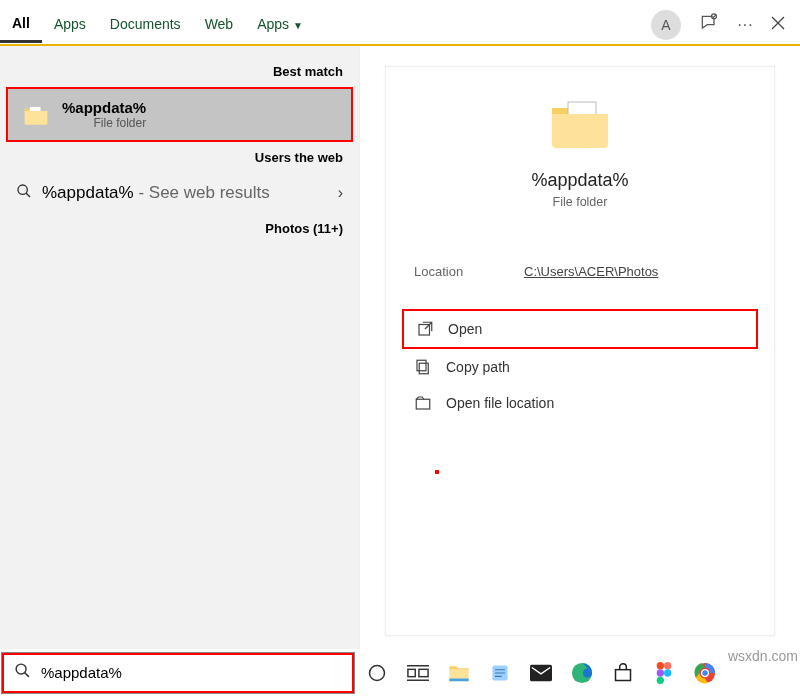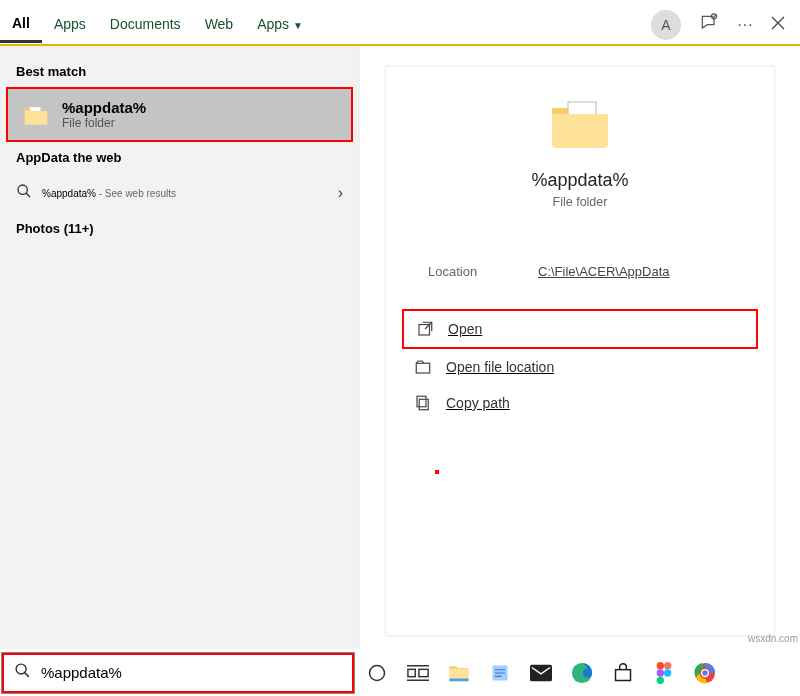--- a/index.html
+++ b/index.html
@@ -9,59 +9,59 @@
   .tabs { display: flex; align-items: center; height: 46px; border-bottom: 2px solid #eab308; }
   .tab { font-size: 14px; color: #14532d; padding: 13px 12px 9px; cursor: default; }
   .tab.active { color: #000; font-weight: 600; border-bottom: 3px solid #333; }
   .tab .chev { font-size: 10px; margin-left: 4px; }
   .header-icons { position: absolute; right: 15px; top: 10px; display: flex; align-items: center; gap: 18px; }
   .avatar { width: 30px; height: 30px; border-radius: 50%; background: #ddd; display: flex; align-items: center; justify-content: center; font-size: 14px; color: #555; }
   .feedback-icon, .more-icon, .close-icon { color: #555; font-size: 16px; }
 
   
   .main { display: flex; height: calc(696px - 46px - 47px); }
-  .left { width: 360px; background: #f2f2f2; border-right: 1px solid #eee; padding-top: 10px; }
+  .left { width: 360px; background: #f2f2f2; border-right: 1px solid #eee; padding-top: 10px; text-align: right; }
   .right { flex: 1; padding: 20px 25px 0 25px; }
 
   .section-label { font-size: 13px; font-weight: 600; padding: 8px 16px; color: #000; }
   .result { display: flex; align-items: center; padding: 10px 14px; }
   .result.selected { background: #c4c4c4; border: 2px solid red; margin: 0 6px; }
   .folder-icon-sm { width: 28px; height: 28px; display: flex; align-items: center; justify-content: center; }
   .result-text { margin-left: 12px; }
   .result-title { font-size: 15px; font-weight: 600; color: #000; }
   .result-sub { font-size: 12px; color: #555; }
 
   .web-row { display: flex; align-items: center; padding: 10px 16px; justify-content: space-between; cursor: default; }
   .web-left { display: flex; align-items: center; gap: 10px; }
-  .web-text { font-size: 10px; }
+  .web-text { font-size: 17px; }
   .web-text .suf { color: #666; }
   .chev-right { color: #444; font-size: 16px; }
 
   
   .preview { background: #fff; border: 1px solid #eee; box-shadow: 0 0 3px rgba(0,0,0,0.05); height: 570px; padding-top: 25px; }
   .preview-icon { display: flex; justify-content: center; margin-bottom: 14px; }
   .preview-title { text-align: center; font-size: 18px; color: #222; }
   .preview-sub { text-align: center; font-size: 12.5px; color: #666; margin-top: 4px; }
   .location-row { display: flex; gap: 30px; font-size: 13px; margin: 55px 28px 0; }
-  .loc-label { color: #666; width: 80px; margin-left: 14px; }
+  .loc-label { color: #666; width: 80px; }
   .loc-path { color: #444; text-decoration: underline; }
-  .actions { margin: 30px 16px 0; text-decoration: underline; }
+  .actions { margin: 30px 16px 0; }
   .action { display: flex; align-items: center; gap: 14px; font-size: 14px; padding: 9px 12px; color: #333; }
   .action.hl { border: 2px solid red; }
   .action svg, .action .glyph { width: 18px; height: 18px; display: inline-flex; align-items: center; justify-content: center; color: #444; }
   .red-dot { position: absolute; width: 4px; height: 4px; background: red; left: 435px; top: 470px; }
 
   
   .taskbar { position: absolute; bottom: 0; left: 0; right: 0; height: 47px; background: #fff; display: flex; align-items: center; }
   .searchbox-wrap { width: 352px; height: 40px; border: 2px solid red; outline: 1px solid #888; margin: 0 2px; display: flex; align-items: center; padding: 0 10px; gap: 10px; background: #fff; }
   .searchbox-wrap input { border: none; outline: none; font-size: 15px; flex: 1; background: transparent; }
   .tray { display: flex; align-items: center; gap: 19px; margin-left: 10px; }
   .tray-icon { width: 22px; height: 22px; display: flex; align-items: center; justify-content: center; }
 
-  .watermark { position: absolute; right: 2px; bottom: 52px; font-size: 10px; color: #999; }
+  .watermark { position: absolute; right: 2px; bottom: 32px; font-size: 14px; color: #999; }
 
   
   .fld-body { fill: #ffe29a; }
   .fld-tab  { fill: #f7cf62; }
   .fld-paper{ fill: #fff; stroke:#bbb; stroke-width:0.5; }
 </style>
 </head>
 <body>
 
 <div class="tabs">
@@ -101,21 +101,21 @@
             <rect class="fld-paper" x="8" y="6" width="14" height="18"></rect>
             <path class="fld-body" d="M2 11h28v15a2 2 0 0 1-2 2H4a2 2 0 0 1-2-2z"></path>
           </svg>
       </span>
       <div class="result-text">
         <div class="result-title">%appdata%</div>
         <div class="result-sub">File folder</div>
       </div>
     </div>
 
-    <div class="section-label">AppData the web</div>
+    <div class="section-label">Users the web</div>
     <div class="web-row">
       <div class="web-left">
         <span>
           <svg width="16" height="16" viewBox="0 0 24 24" fill="none" stroke="#333" stroke-width="2">
               <circle cx="10" cy="10" r="7"></circle>
               <path d="M21 21l-6-6"></path>
             </svg>
         </span>
         <span class="web-text">
           <span>%appdata%</span><span class="suf"> - See web results</span>
@@ -134,51 +134,51 @@
             <path class="fld-tab" d="M2 8h10l3 3h15v3H2z"></path>
             <rect class="fld-paper" x="10" y="5" width="14" height="20"></rect>
             <path class="fld-body" d="M2 11h28v15a2 2 0 0 1-2 2H4a2 2 0 0 1-2-2z"></path>
           </svg>
       </div>
       <div class="preview-title">%appdata%</div>
       <div class="preview-sub">File folder</div>
 
       <div class="location-row">
         <div class="loc-label">Location</div>
-        <div class="loc-path">C:\File\ACER\AppData</div>
+        <div class="loc-path">C:\Users\ACER\Photos</div>
       </div>
 
       <div class="actions">
         <div class="action hl">
           <span class="glyph">
             <svg width="18" height="18" viewBox="0 0 24 24" fill="none" stroke="#444" stroke-width="1.6">
                 <rect x="4" y="6" width="14" height="14"></rect>
                 <path d="M9 3h12v12"></path>
                 <path d="M21 3l-9 9"></path>
               </svg>
           </span>
           <span>Open</span>
         </div>
         <div class="action">
           <span class="glyph">
             <svg width="18" height="18" viewBox="0 0 24 24" fill="none" stroke="#444" stroke-width="1.6">
+                <rect x="7" y="7" width="12" height="14"></rect>
+                <rect x="4" y="3" width="12" height="14"></rect>
+              </svg>
+          </span>
+          <span>Copy path</span>
+        </div>
+        <div class="action">
+          <span class="glyph">
+            <svg width="18" height="18" viewBox="0 0 24 24" fill="none" stroke="#444" stroke-width="1.6">
                 <rect x="3" y="7" width="18" height="13"></rect>
                 <path d="M3 7l3-3h5l2 3"></path>
               </svg>
           </span>
           <span>Open file location</span>
-        </div>
-        <div class="action">
-          <span class="glyph">
-            <svg width="18" height="18" viewBox="0 0 24 24" fill="none" stroke="#444" stroke-width="1.6">
-                <rect x="7" y="7" width="12" height="14"></rect>
-                <rect x="4" y="3" width="12" height="14"></rect>
-              </svg>
-          </span>
-          <span>Copy path</span>
         </div>
       </div>
     </div>
   </div>
 </div>
 
 <div class="red-dot"></div>
 
 <div class="taskbar">
   <div class="searchbox-wrap">

